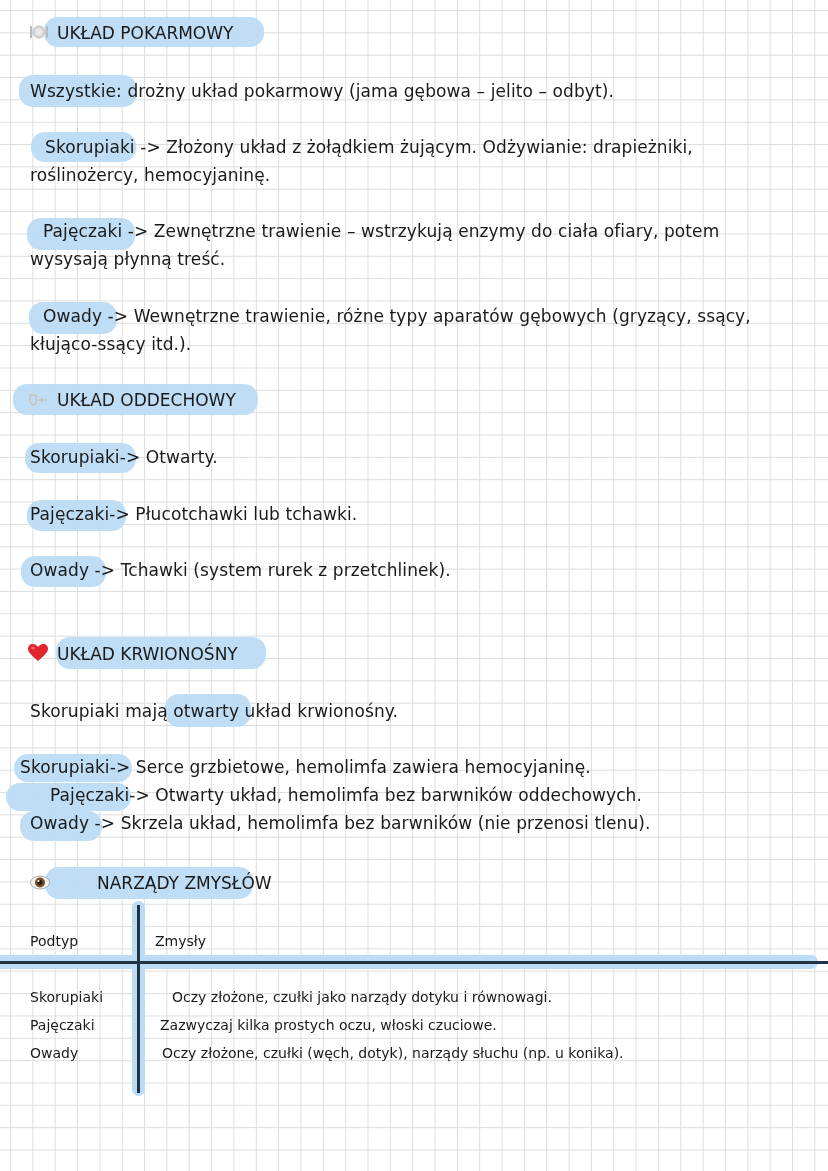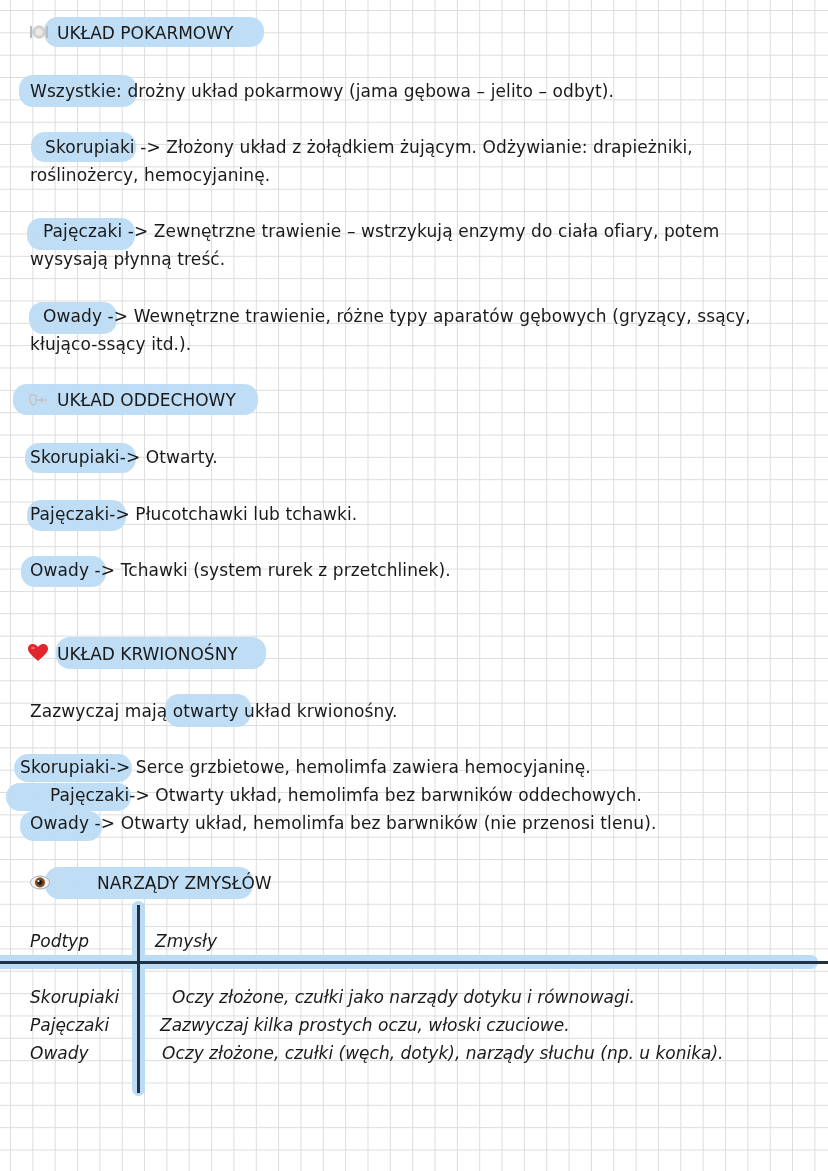--- a/index.html
+++ b/index.html
@@ -39,24 +39,23 @@
     white-space: nowrap;
     font-weight: normal;
   }
   .icon {
     position: absolute;
     display: inline-block;
   }
   .txt { position: relative; z-index: 2; }
   .tline {
     position: absolute;
-    font-size: 17px;
+    font-size: 14px;
     line-height: 24px;
     white-space: nowrap;
-    font-style: italic;
   }
 </style>
 </head>
 <body>
 
 <div class="hl" style="left:44px; top:17px; width:220px; height:30px;"></div>
 <span class="icon" style="left:30px; top:24px; width:18px; height:16px;">
   <svg width="18" height="16" viewBox="0 0 18 16">
     <rect x="0" y="2" width="2" height="12" fill="#b9b9b9"></rect>
     <circle cx="9" cy="8" r="6" fill="#d6d6d6" stroke="#bdbdbd" stroke-width="1"></circle>
@@ -129,34 +128,34 @@
     <path d="M10 17 C3 11 0 8 0 4.8 C0 2 2.2 0 4.8 0 C6.8 0 8.6 1.2 10 3 C11.4 1.2 13.2 0 15.2 0 C17.8 0 20 2 20 4.8 C20 8 17 11 10 17 Z" fill="#e0262c"></path>
     <ellipse cx="5" cy="4" rx="2" ry="1.3" fill="#f56a6e"></ellipse>
   </svg>
 </span>
 <div class="heading" style="left:57px; top:642px;">
   <span class="txt">UKŁAD KRWIONOŚNY</span>
 </div>
 
 <div class="hl" style="left:165px; top:694px; width:86px; height:33px;"></div>
 <div class="line" style="left:30px; top:699px;">
-  <span class="txt">Zazwyczaj mają </span><span class="txt">otwarty</span><span class="txt"> układ krwionośny.</span>
+  <span class="txt">Skorupiaki mają </span><span class="txt">otwarty</span><span class="txt"> układ krwionośny.</span>
 </div>
 
 <div class="hl" style="left:14px; top:754px; width:118px; height:28px;"></div>
 <div class="hl" style="left:6px; top:783px; width:125px; height:28px;"></div>
 <div class="hl" style="left:20px; top:811px; width:82px; height:30px;"></div>
 <div class="line" style="left:20px; top:755px;">
   <span class="txt">Skorupiaki-&gt;</span><span class="txt"> Serce grzbietowe, hemolimfa zawiera hemocyjaninę.</span>
 </div>
 <div class="line" style="left:30px; top:783px;margin-left:20px;">
   <span class="txt">Pajęczaki-&gt;</span><span class="txt"> Otwarty układ, hemolimfa bez barwników oddechowych.</span>
 </div>
 <div class="line" style="left:30px; top:811px;">
-  <span class="txt">Owady -&gt;</span><span class="txt"> Otwarty układ, hemolimfa bez barwników (nie przenosi tlenu).</span>
+  <span class="txt">Owady -&gt;</span><span class="txt"> Skrzela układ, hemolimfa bez barwników (nie przenosi tlenu).</span>
 </div>
 
 <div class="hl" style="left:45px; top:867px; width:208px; height:32px;"></div>
 <span class="icon" style="left:30px; top:875px; width:20px; height:15px;">
   <svg width="20" height="15" viewBox="0 0 20 15">
     <ellipse cx="10" cy="7.5" rx="9.5" ry="6.5" fill="#f1f1f1" stroke="#9a9a9a" stroke-width="0.8"></ellipse>
     <circle cx="10" cy="7.5" r="5" fill="#7a4a22"></circle>
     <circle cx="10" cy="7.5" r="2.4" fill="#1c1c1c"></circle>
     <circle cx="8.5" cy="6" r="1" fill="#ffffff"></circle>
   </svg>

